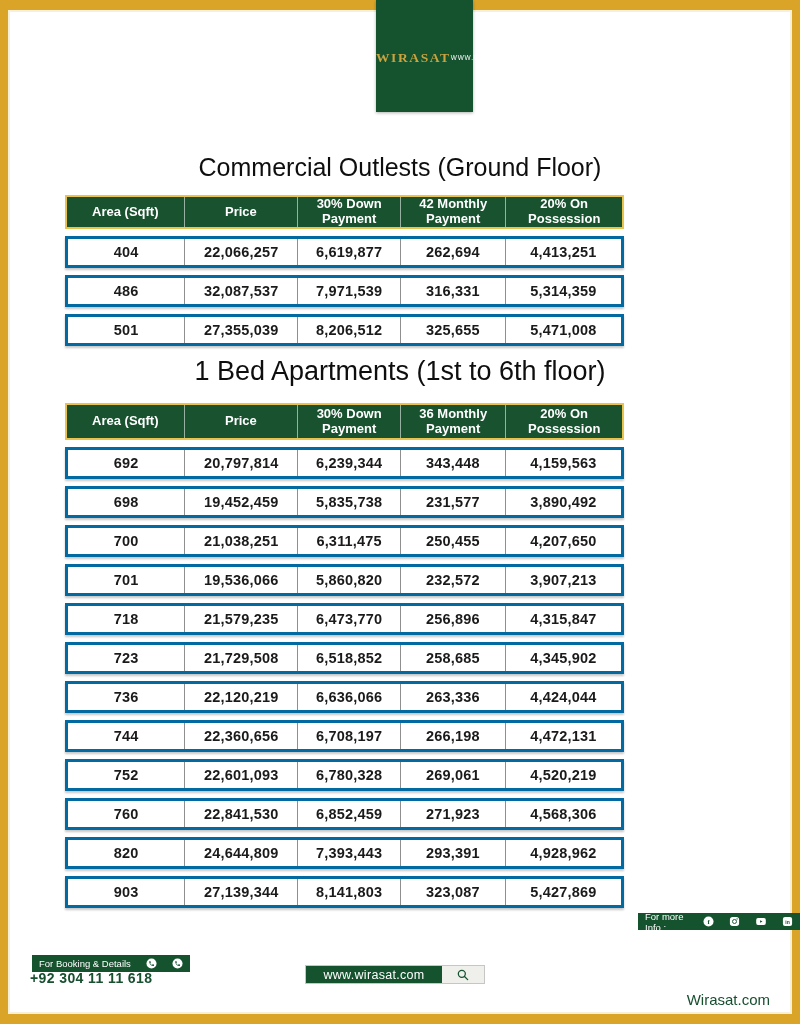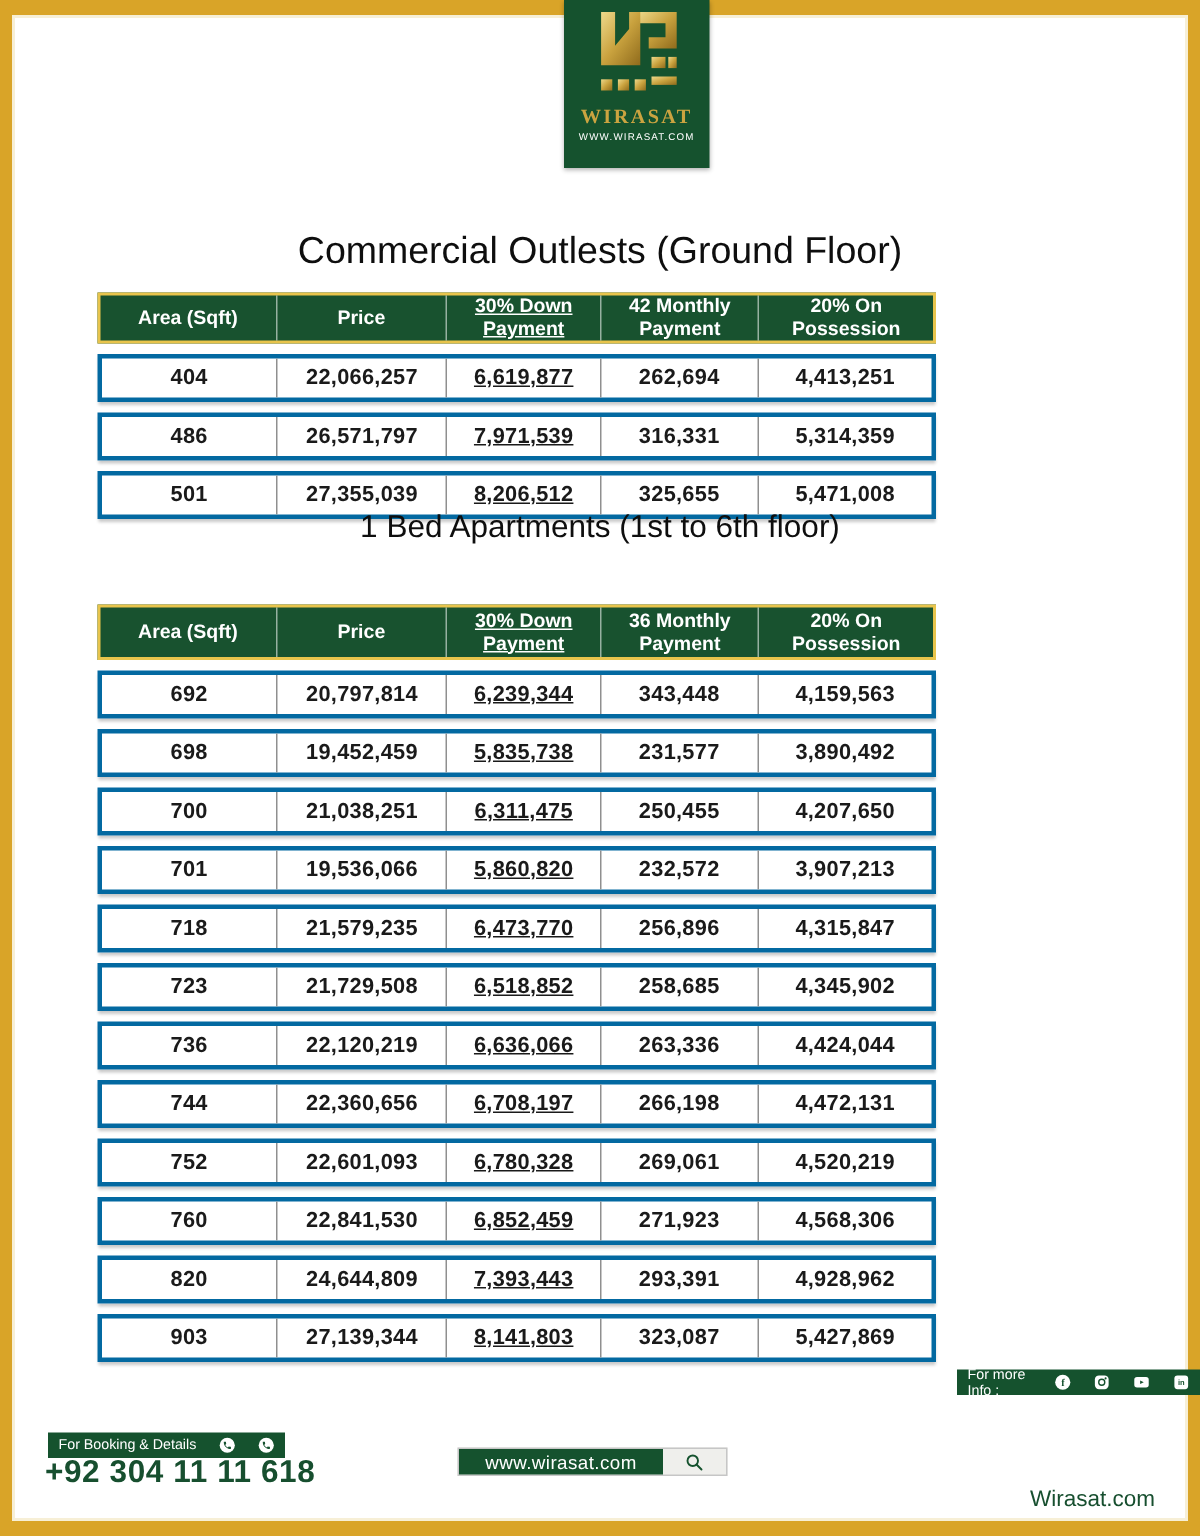--- a/index.html
+++ b/index.html
@@ -11,31 +11,31 @@
   .frame{position:absolute;background:#D9A428;z-index:1;}
   .frame.top{top:0;left:0;right:0;height:10px;}
   .frame.bottom{bottom:0;left:0;right:0;height:10px;}
   .frame.left{top:0;bottom:0;left:0;width:8px;}
   .frame.right{top:0;bottom:0;right:0;width:8px;}
   .frame-inner{position:absolute;left:8px;right:8px;top:10px;bottom:10px;border:2px solid #F7EFD6;pointer-events:none;z-index:1;}
 
   
   .logo{
     position:absolute;left:376px;top:0;width:97px;height:112px;background:#15522E;z-index:3;
-    display:flex;flex-direction:column;align-items:center;justify-content:flex-start;
+    display:flex;flex-direction:row;align-items:center;justify-content:flex-start;
     box-shadow:0 1px 3px rgba(0,0,0,.3);
   }
   .logo svg.mark{margin-top:8px;}
   .logo-brand{font-family:"Liberation Serif",serif;font-weight:bold;color:#CBA440;font-size:13.5px;letter-spacing:1.6px;margin-top:4px;}
   .logo-site{color:#ffffff;font-size:6.5px;letter-spacing:.8px;margin-top:2px;}
 
   
   .tbl-title{position:absolute;left:0;right:0;text-align:center;font-weight:normal;color:#0e0e0e;z-index:2;}
   #title1{top:149px;font-size:25px;line-height:37px;}
-  #title2{top:331px;font-size:21px;line-height:41px;}
+  #title2{top:351px;font-size:27px;line-height:41px;}
 
   
   .ptable{position:absolute;left:65px;width:559px;z-index:2;}
   #table1{top:195px;}
   #table2{top:403px;}
   .thead{
     display:flex;background:#18522F;border:2px solid #E8C44C;box-sizing:border-box;
   }
   #table1 .thead{height:34px;}
   #table2 .thead{height:37px;}
@@ -49,31 +49,31 @@
     display:flex;height:32px;margin-top:7px;background:#ffffff;
     border:3px solid #0369a1;box-sizing:border-box;
     box-shadow:0 2px 2px rgba(0,0,0,.22);
   }
   .tcell{
     display:flex;align-items:center;justify-content:center;
     font-size:14.5px;font-weight:bold;color:#1a1a1a;letter-spacing:.2px;
     border-left:1px solid #8f8f8f;box-sizing:border-box;
   }
   .tcell:first-child{border-left:none;}
-  .c0{width:21%;}.c1{width:20.5%;}.c2{width:18.5%;text-decoration:underline;}.c3{width:19%;}.c4{width:21%;}
+  .c0{width:21%;}.c1{width:20.5%;}.c2{width:18.5%;}.c3{width:19%;}.c4{width:21%;}
 
   
   .badge{
     position:absolute;height:17px;background:#15522E;color:#ffffff;
     display:flex;align-items:center;gap:15px;padding:0 7px;font-size:9.5px;z-index:2;box-sizing:border-box;
   }
   .booking-badge{left:32px;top:955px;}
   .info-badge{left:638px;top:913px;}
   .badge .ico{display:flex;align-items:center;}
-  .phone-number{position:absolute;left:30px;top:970px;font-size:21px;font-weight:bold;color:#174F2F;letter-spacing:.4px;z-index:2;}
+  .phone-number{position:absolute;left:30px;top:970px;font-size:14px;font-weight:bold;color:#174F2F;letter-spacing:.4px;z-index:2;}
   .site-text{position:absolute;right:30px;top:970px;font-size:15px;color:#174F2F;z-index:2;margin-top:21px;}
   .url-bar{
     position:absolute;left:305px;top:965px;width:180px;height:19px;display:flex;
     border:1px solid #c6c6c6;box-sizing:border-box;background:#efefec;z-index:2;
   }
   .url-green{flex:1;background:#15522E;color:#ffffff;font-size:12.5px;display:flex;align-items:center;justify-content:center;letter-spacing:.3px;}
   .url-search{width:42px;display:flex;align-items:center;justify-content:center;}
 </style>
 </head>
 <body>
@@ -123,21 +123,21 @@
     <div class="tbody">
         <div class="trow">
           <div class="tcell c0">404</div>
           <div class="tcell c1">22,066,257</div>
           <div class="tcell c2">6,619,877</div>
           <div class="tcell c3">262,694</div>
           <div class="tcell c4">4,413,251</div>
         </div>
         <div class="trow">
           <div class="tcell c0">486</div>
-          <div class="tcell c1">26,571,797</div>
+          <div class="tcell c1">32,087,537</div>
           <div class="tcell c2">7,971,539</div>
           <div class="tcell c3">316,331</div>
           <div class="tcell c4">5,314,359</div>
         </div>
         <div class="trow">
           <div class="tcell c0">501</div>
           <div class="tcell c1">27,355,039</div>
           <div class="tcell c2">8,206,512</div>
           <div class="tcell c3">325,655</div>
           <div class="tcell c4">5,471,008</div>

